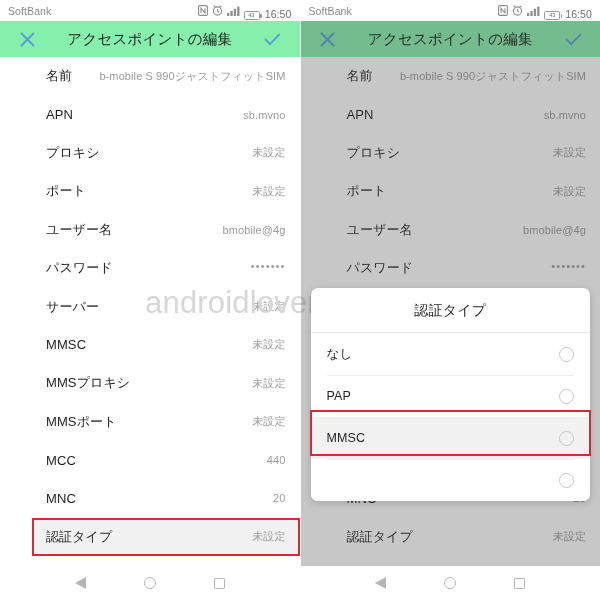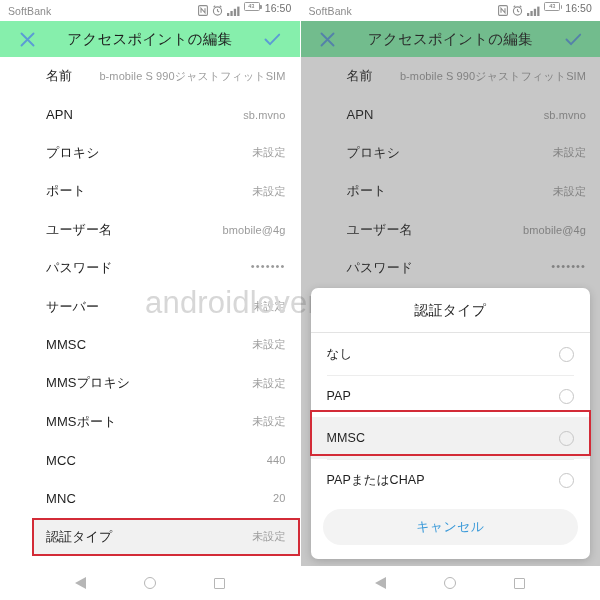--- a/index.html
+++ b/index.html
@@ -43,21 +43,21 @@
     box-sizing: border-box;
   }
   .carrier {
     font-size: 10.5px;
     color: #8b8b8b;
     letter-spacing: .1px;
   }
   .status-right {
     margin-left: auto;
     display: flex;
-    align-items: flex-start;
+    align-items: flex-end;
     gap: 4px;
   }
   .si { display: block; }
   .clock {
     font-size: 10.5px;
     color: #6f6f6f;
     letter-spacing: .1px;
     margin-left: 1px;
   }
   .battery {
@@ -526,27 +526,23 @@
         <span class="opt-label">PAP</span>
         <span class="radio"></span>
       </div>
 
       <div class="opt highlighted">
         <span class="opt-label">MMSC</span>
         <span class="radio"></span>
       </div>
 
       <div class="opt">
-        <span class="opt-label">PAPまたはCHAP</span>
         <span class="radio"></span>
       </div>
 
-      <div class="dialog-footer">
-        <div class="cancel-btn">キャンセル</div>
-      </div>
     </div>
 
     <div class="opt-hl-box" style="left:9px; right:9px; top:410px; height:46px;"></div>
 
     <div class="navbar">
       <div class="nav-back"></div>
       <div class="nav-home"></div>
       <div class="nav-recent"></div>
     </div>
   </div>

